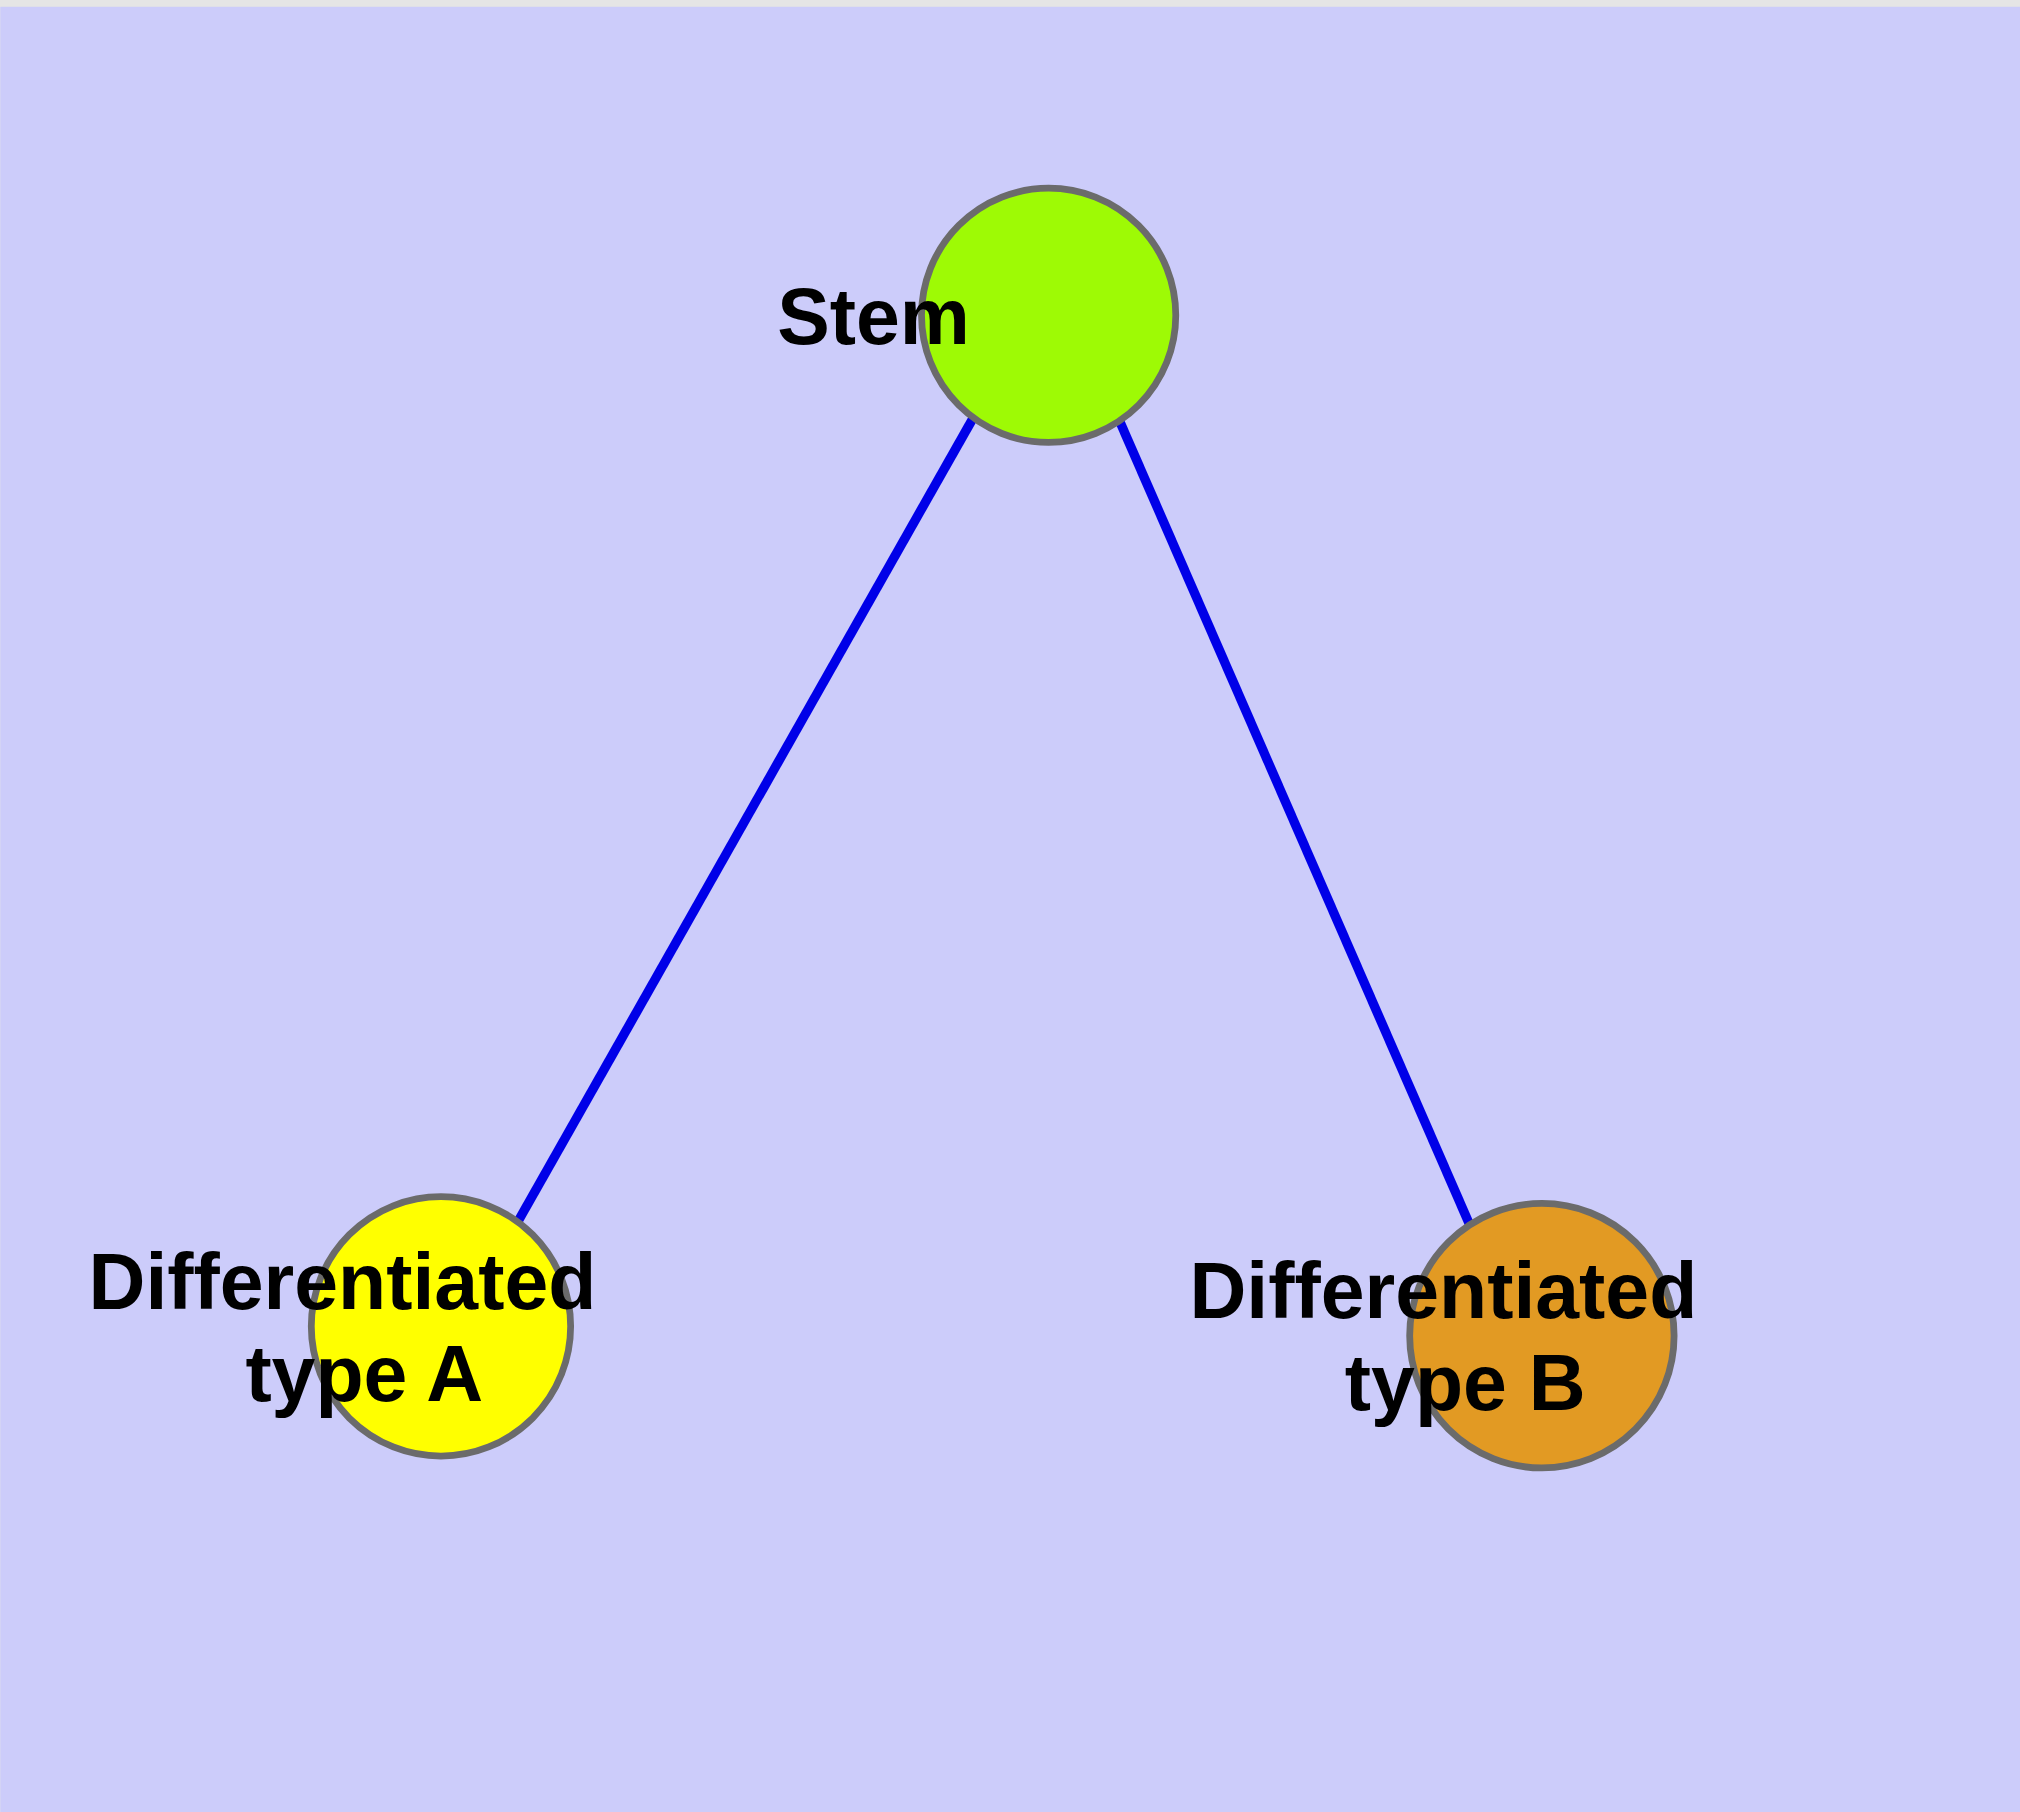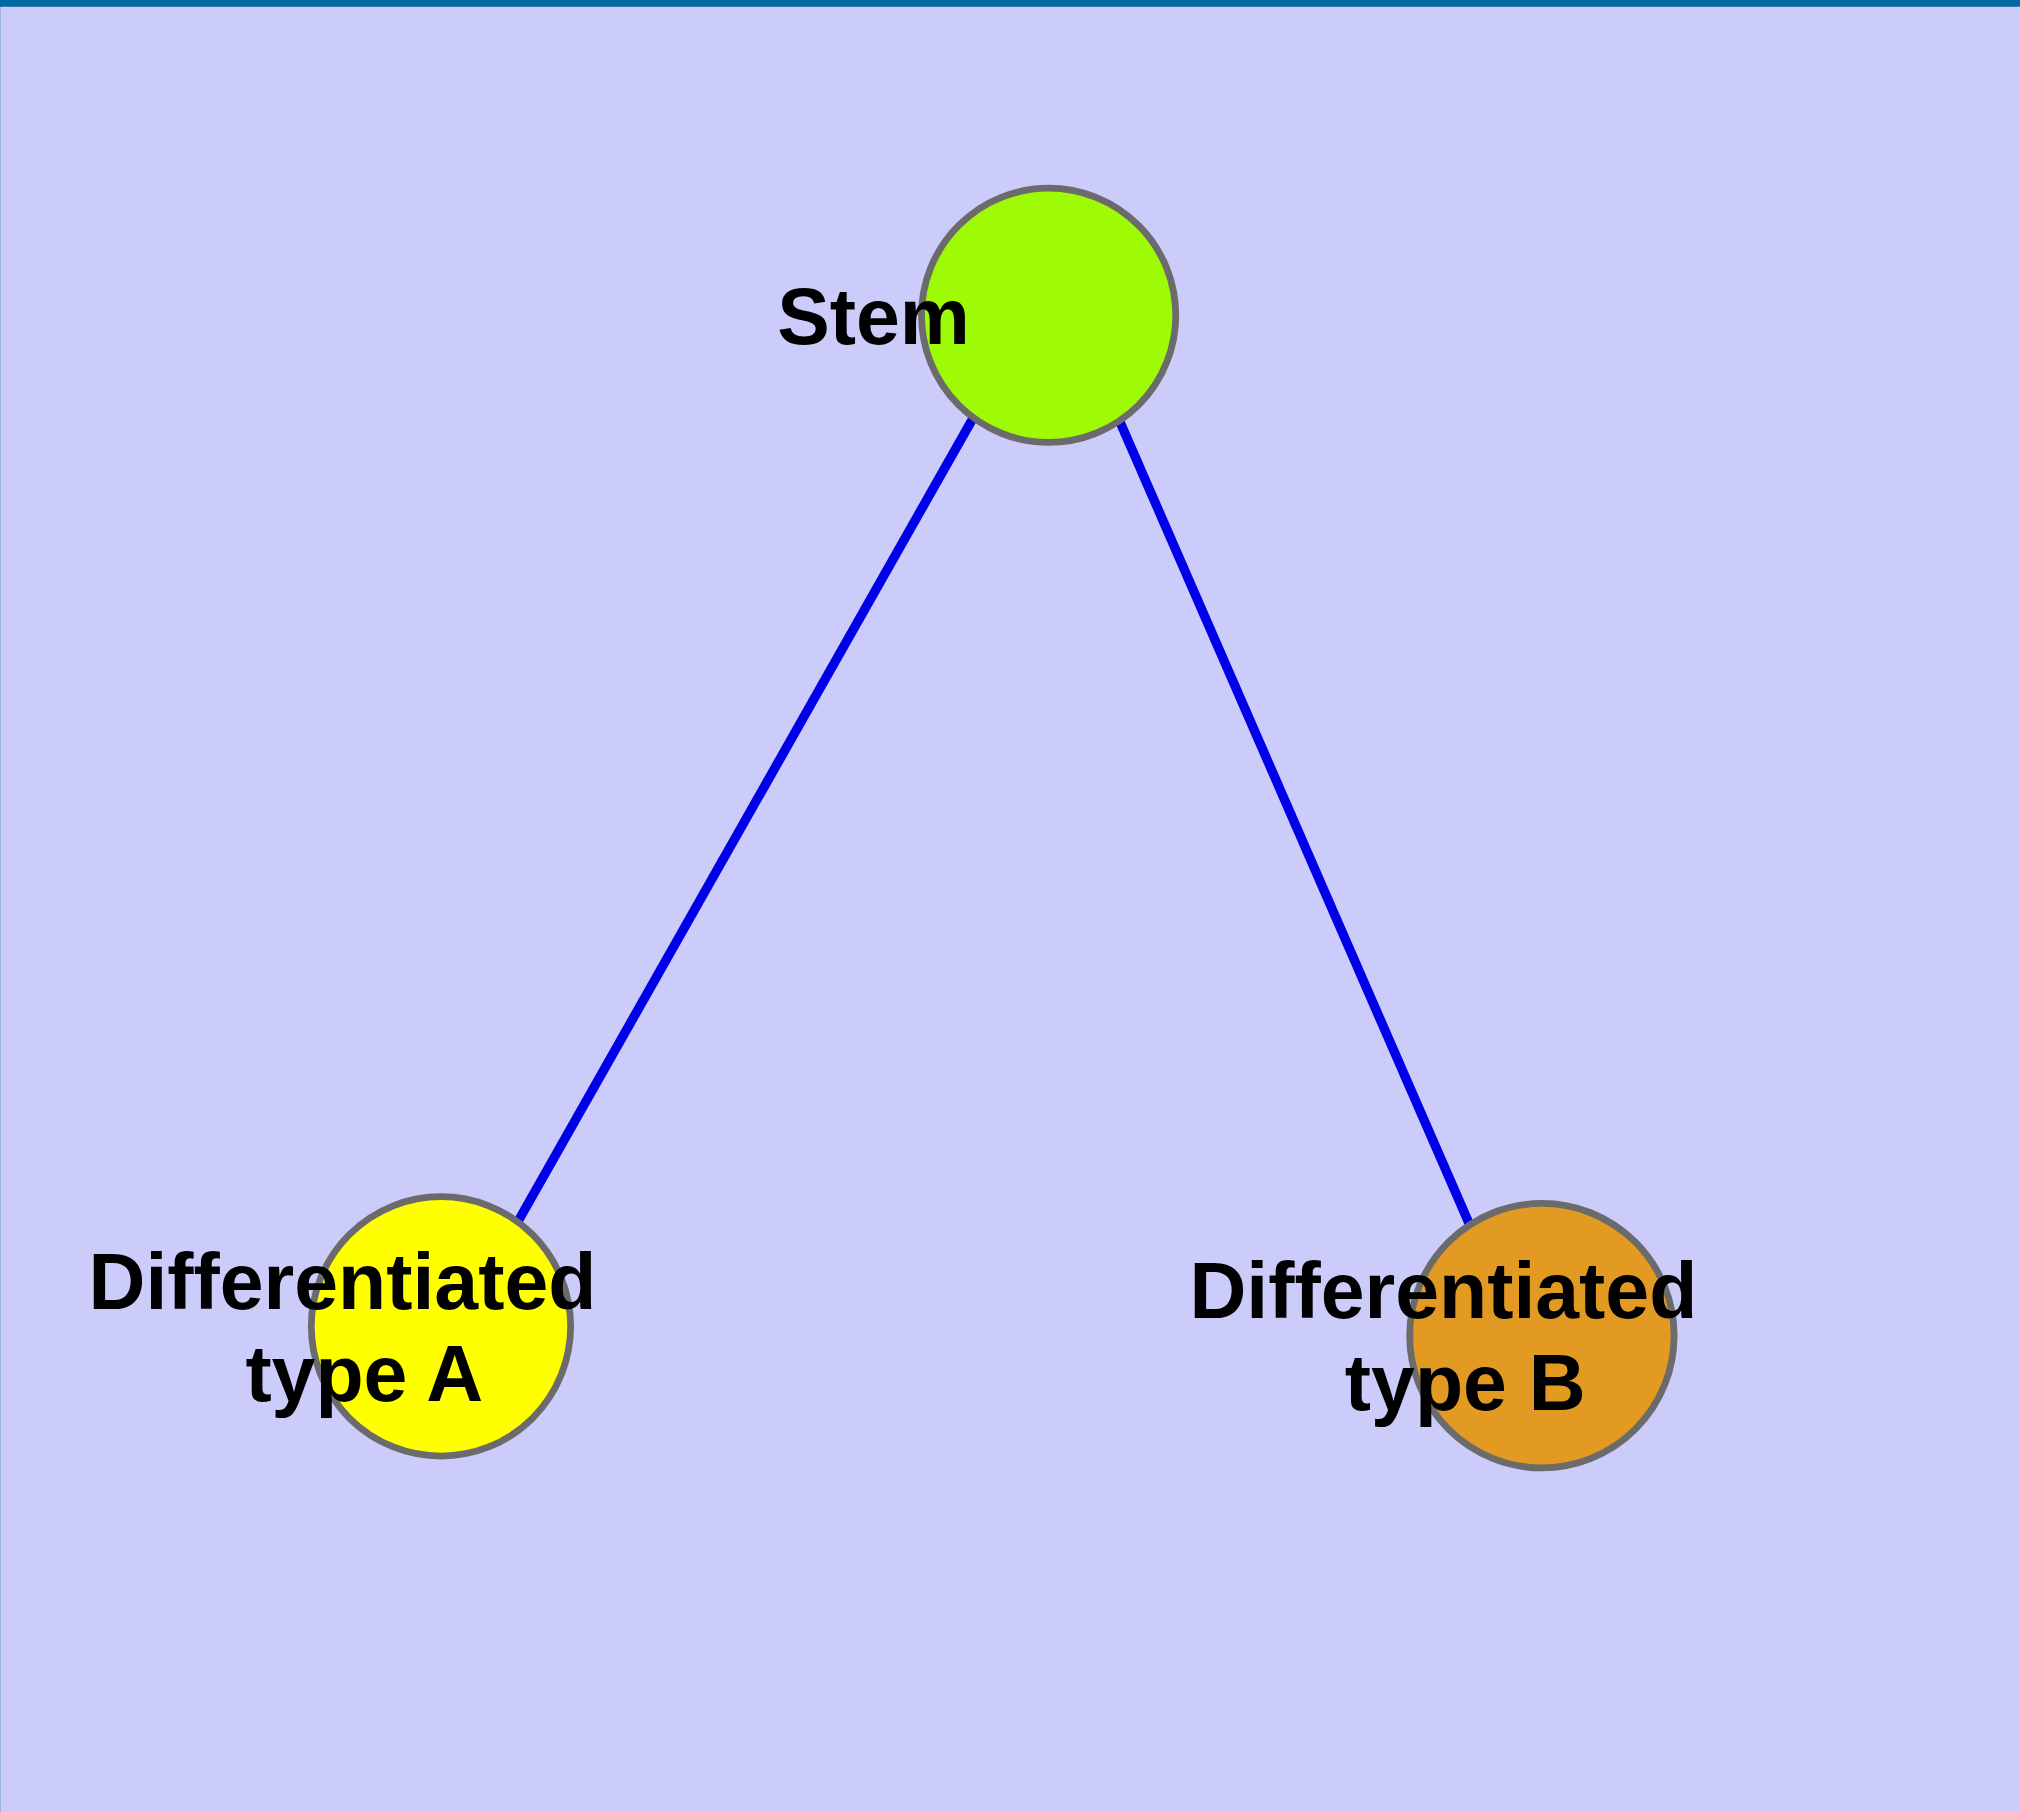--- a/index.html
+++ b/index.html
@@ -5,21 +5,21 @@
 <style>
   html, body {
     margin: 0;
     padding: 0;
     background: #ffffff;
   }
   #canvas {
     position: relative;
     width: 2021px;
     height: 1812px;
-    background: #0369a1;
+    background: #e5e5e5;
     overflow: hidden;
     font-family: "Liberation Sans", sans-serif;
   }
   #graph-svg {
     position: absolute;
     left: 0;
     top: 0;
     width: 2021px;
     height: 1812px;
     display: block;

